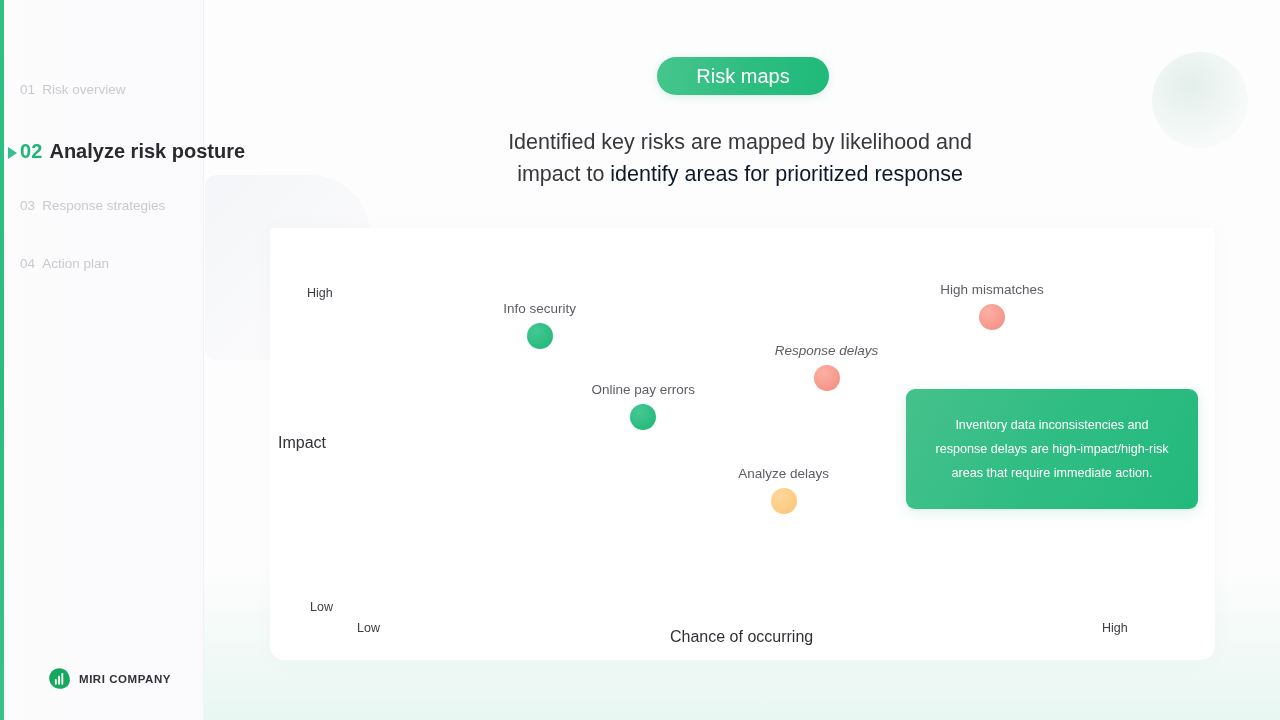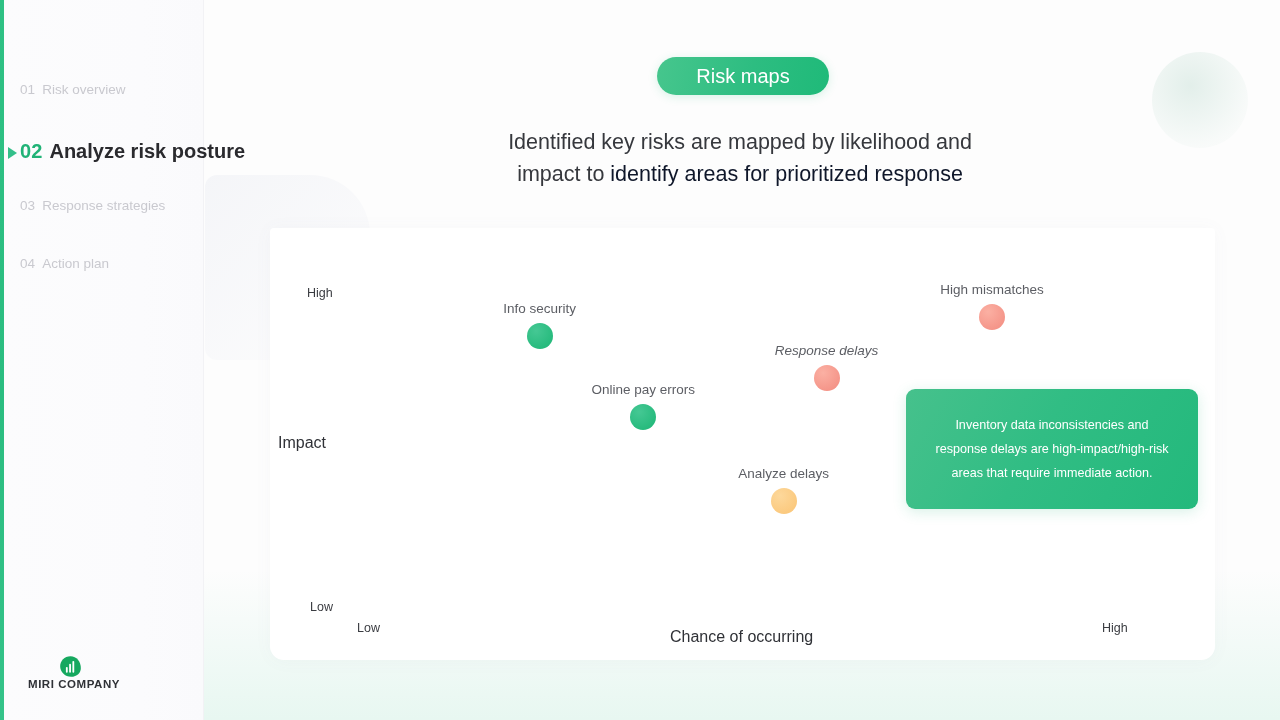--- a/index.html
+++ b/index.html
@@ -110,25 +110,24 @@
     transform: translateY(-50%);
     width: 0;
     height: 0;
     border-left: 9px solid #34c08a;
     border-top: 6px solid transparent;
     border-bottom: 6px solid transparent;
   }
 
   .logo {
     position: absolute;
-    left: 28px;
+    left: 48px;
     bottom: 30px;
     display: flex;
     align-items: center;
-    flex-direction: column;
   }
   .logo-mark {
     width: 23px;
     height: 23px;
     margin-right: 8px;
     flex: 0 0 auto;
   }
   .logo-text {
     font-size: 11.5px;
     font-weight: bold;

